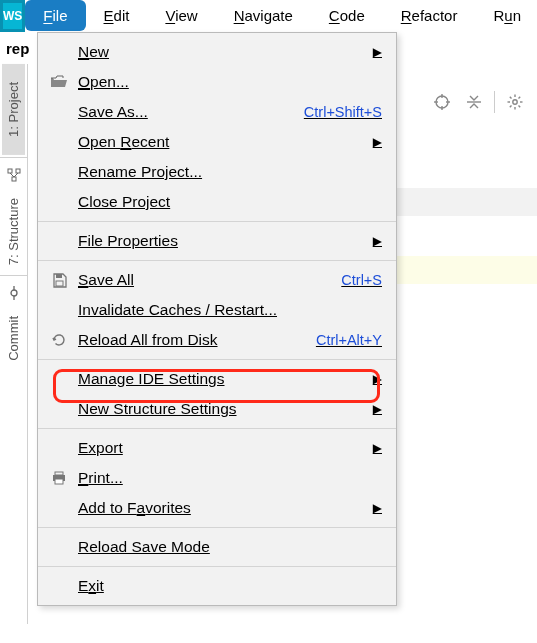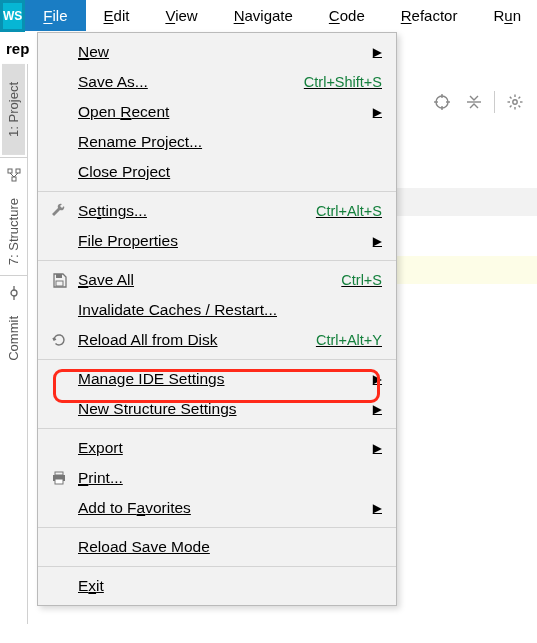--- a/index.html
+++ b/index.html
@@ -1,21 +1,21 @@
 <!DOCTYPE html>
 <html><head>
 <meta charset="utf-8">
 <style>
   * { margin:0; padding:0; box-sizing:border-box; font-family:"Segoe UI",Arial,sans-serif; }
   body { width:537px; height:643px; background:#fff; overflow:hidden; position:relative; font-size:15px; color:#000; }
 
   
   .menubar { height:32px; background:#fff; display:flex; align-items:stretch; border-bottom:1px solid rgba(0,0,0,0); }
   .app-icon { width:44px; height:32px; background:#06b6d4; display:flex; align-items:center; justify-content:center; color:#fff; font-weight:bold; font-size:12px; border:3px solid #0891b2; }
-  .menubar-item { padding:0 18px; display:flex; align-items:center; cursor:default; font-size:15px; }
+  .menubar-item { padding:0 18px; display:flex; align-items:center; cursor:default; font-size:15px;border-radius:6px; }
   .menubar-item.active { background:#1a7dc4; color:#fff; }
   .underline { text-decoration:underline; text-underline-offset:2px; }
 
   
   .breadcrumb { height:32px; display:flex; align-items:center; padding-left:6px; font-weight:bold; font-size:15px; color:#000; }
 
   
   .gutter { position:absolute; left:0; top:64px; width:28px; height:560px; display:flex; flex-direction:column; align-items:center; }
   .gutter-border { border-right:1px solid #d0d0d0; }
   .gutter-label { writing-mode:vertical-rl; transform:rotate(180deg); font-size:13px; color:#555; padding:8px 0; cursor:default; }
@@ -30,21 +30,21 @@
 
   
   .editor-bg { position:absolute; left:37px; top:160px; right:0; height:200px; }
   .editor-stripe-gray { position:absolute; left:0; right:0; height:28px; top:28px; background:#f2f2f2; }
   .editor-stripe-yellow { position:absolute; left:0; right:0; height:28px; top:96px; background:#fdfde7; }
 
   
   .menu { position:absolute; left:37px; top:32px; width:360px; background:#f2f2f2; border:1px solid #bababa; box-shadow:3px 3px 6px rgba(0,0,0,0.15); padding:4px 0; }
   .menu-item { height:30px; display:flex; align-items:center; padding:0 14px 0 40px; position:relative; cursor:default; font-size:15.5px; color:#000;text-decoration:underline; }
   .menu-item .ic { position:absolute; left:10px; width:22px; height:22px; display:flex; align-items:center; justify-content:center; color:#5a5a5a; }
-  .menu-item .shortcut { margin-left:auto; color:#15803d; font-size:14.5px;text-align:right; }
+  .menu-item .shortcut { margin-left:auto; color:#1d4ed8; font-size:14.5px;text-align:right; }
   .menu-item .arrow { margin-left:auto; font-size:12px; color:#000; }
   .menu-sep { height:1px; background:#d4d4d4; margin:4px 0; }
 
   .highlight-box { position:absolute; left:53px; top:369px; width:327px; height:34px; border:3.5px solid #ff2a1a; border-radius:9px; pointer-events:none; }
 
   .chev { display:inline-block; width:22px; text-align:right; }
 </style>
 </head>
 <body>
 
@@ -144,20 +144,29 @@
   <div class="editor-stripe-yellow"></div>
 </div>
 
 <div class="menu">
 
   <div class="menu-item">
     <span><span class="underline">N</span>ew</span>
     <span class="arrow chev">▶</span>
   </div>
 
+  <div class="menu-item">
+    <span class="ic">
+      <svg width="18" height="14" viewBox="0 0 18 14">
+          <path d="M1 3 L1 12 L15 12 L17 5 L4 5 L3 3 Z" fill="#888"></path>
+          <path d="M1 3 L6 3 L7 1 L13 1 L13 3" fill="none" stroke="#666"></path>
+        </svg>
+    </span>
+    <span><span class="underline">O</span>pen...</span>
+  </div>
 
   <div class="menu-item">
     <span>Save As...</span>
     <span class="shortcut">Ctrl+Shift+S</span>
   </div>
 
   <div class="menu-item">
     <span>Open <span class="underline">R</span>ecent</span>
     <span class="arrow chev">▶</span>
   </div>
@@ -165,29 +174,20 @@
   <div class="menu-item">
     <span>Rename Project...</span>
   </div>
 
   <div class="menu-item">
     <span>Close Project</span>
   </div>
 
   <div class="menu-sep"></div>
 
-  <div class="menu-item">
-    <span class="ic">
-      <svg width="16" height="16" viewBox="0 0 16 16">
-          <path d="M13 3 a3 3 0 0 1 -4 4 L3 13 L1 11 L7 5 a3 3 0 0 1 4 -4 L9 3 L11 5 Z" fill="#888"></path>
-        </svg>
-    </span>
-    <span>Se<span class="underline">t</span>tings...</span>
-    <span class="shortcut">Ctrl+Alt+S</span>
-  </div>
 
   <div class="menu-item">
     <span>File Properties</span>
     <span class="arrow chev">▶</span>
   </div>
 
   <div class="menu-sep"></div>
 
   <div class="menu-item">
     <span class="ic">

